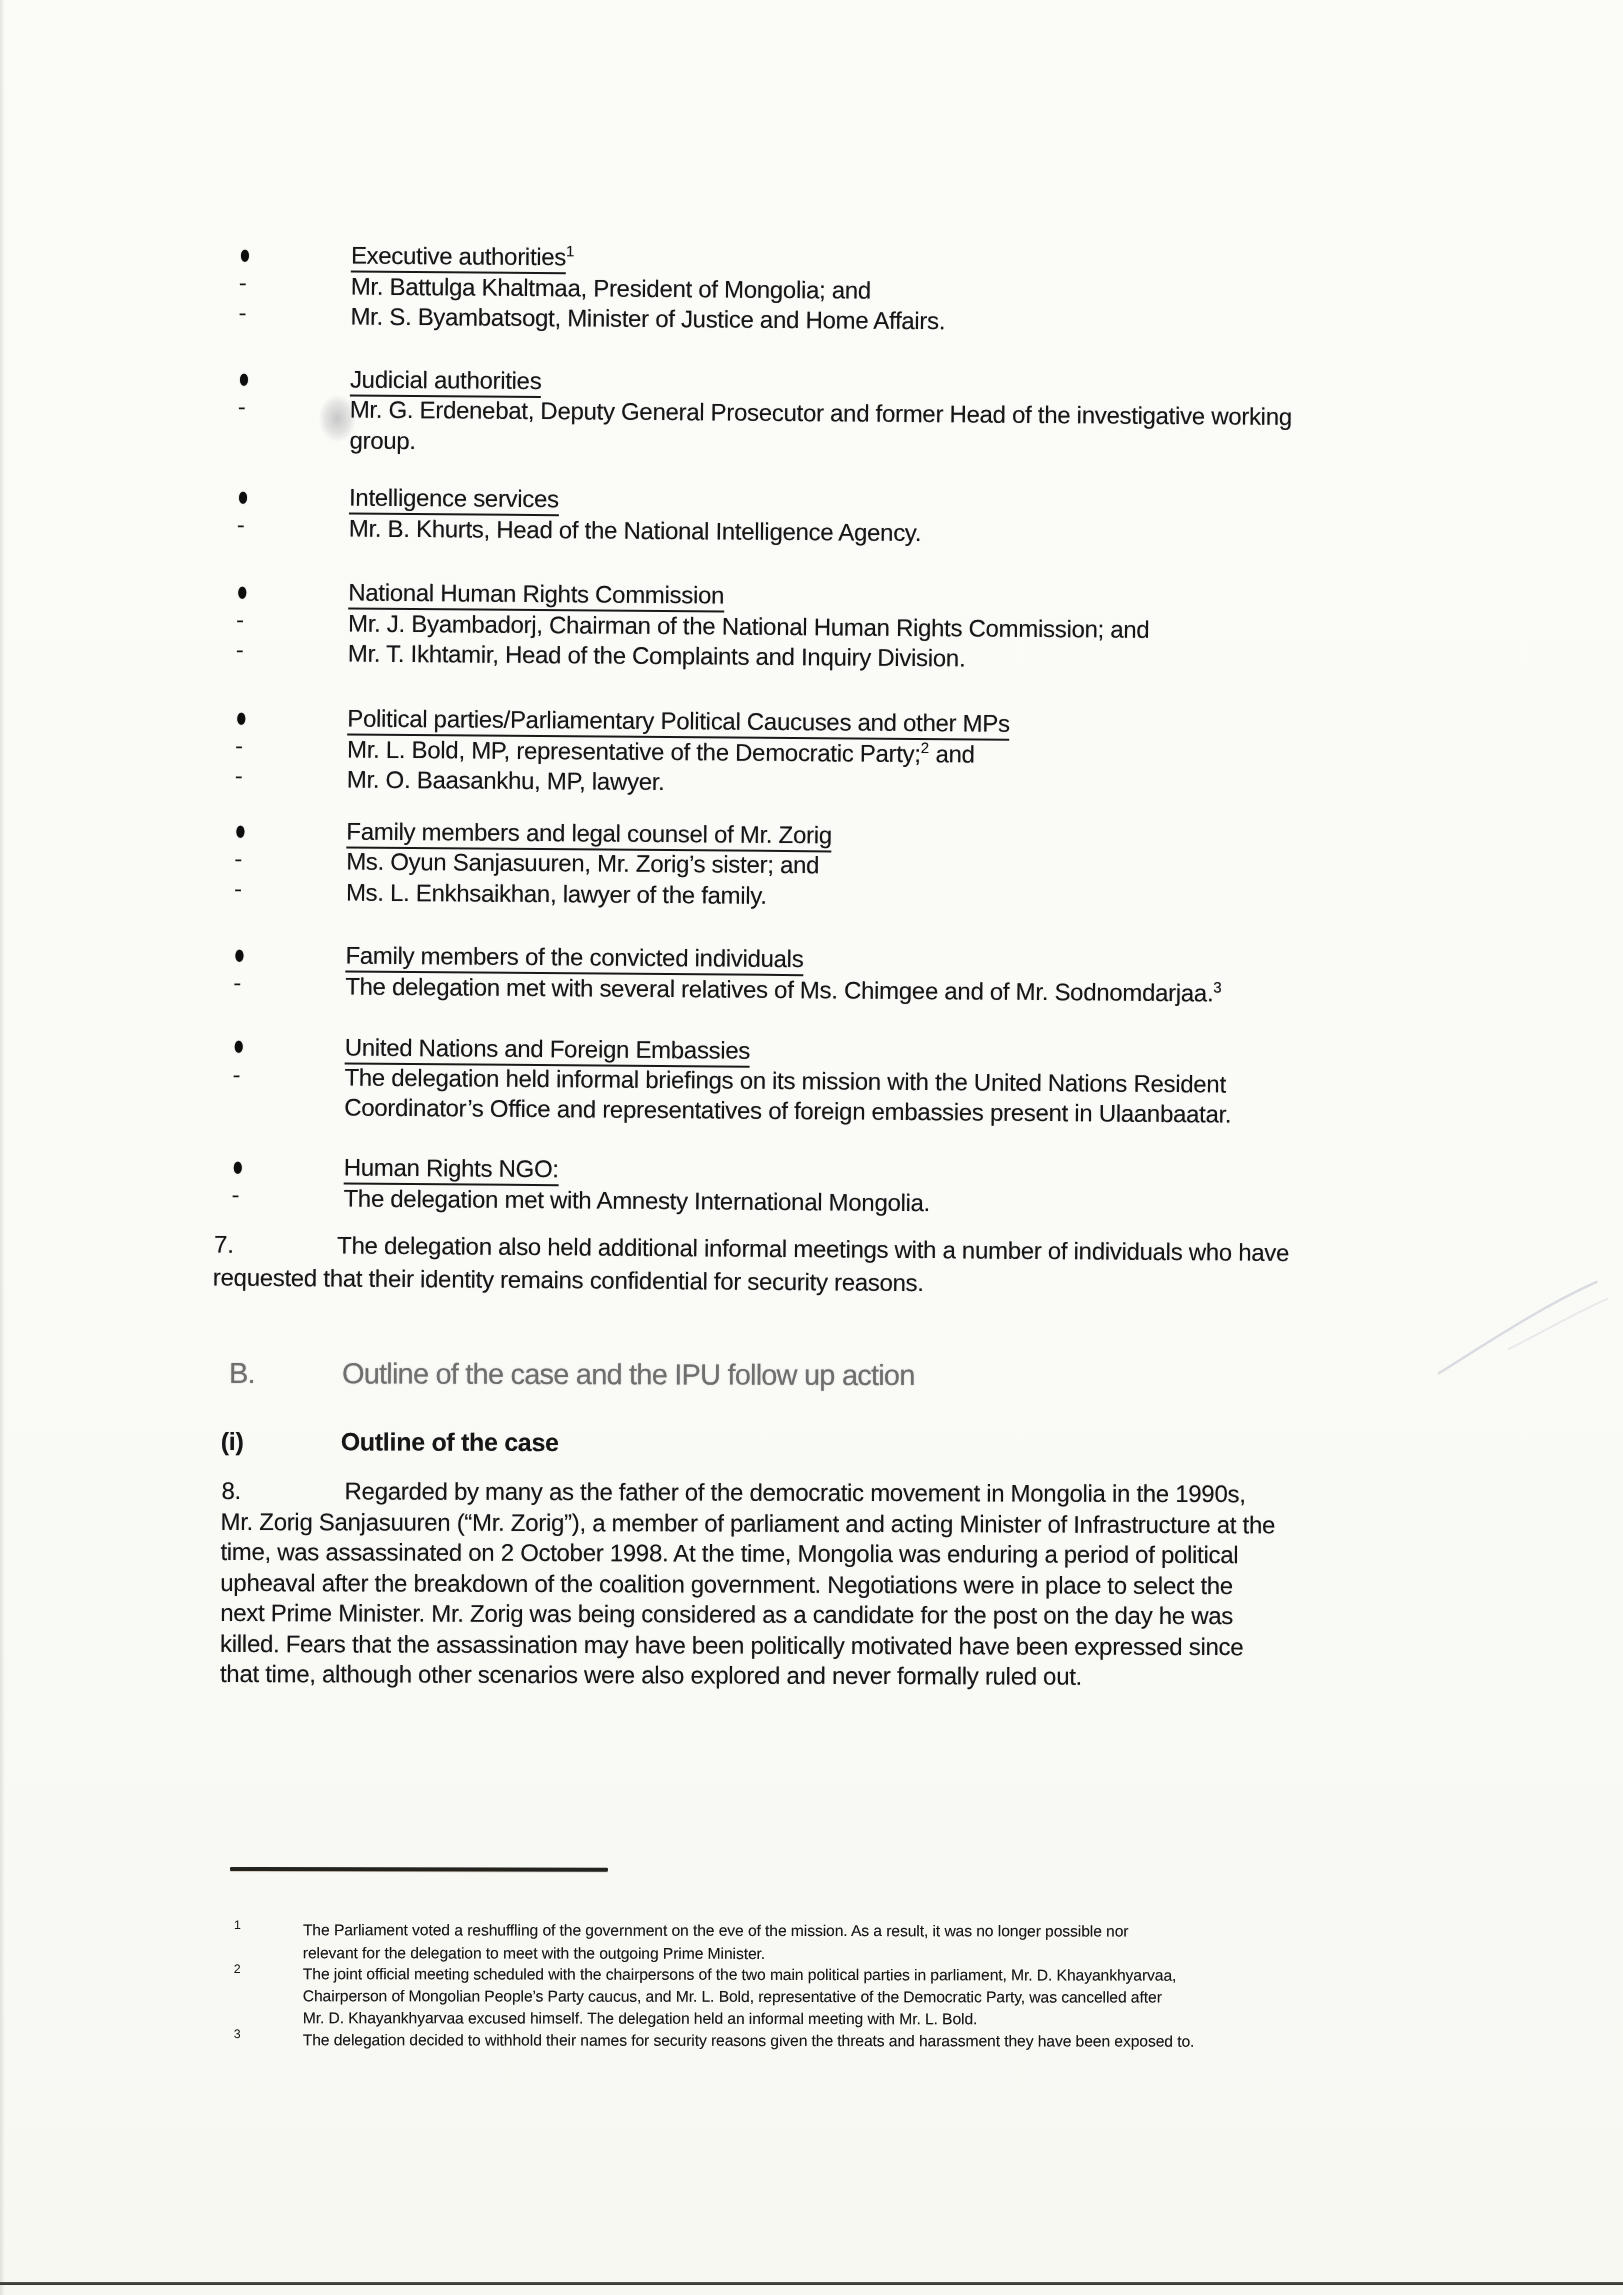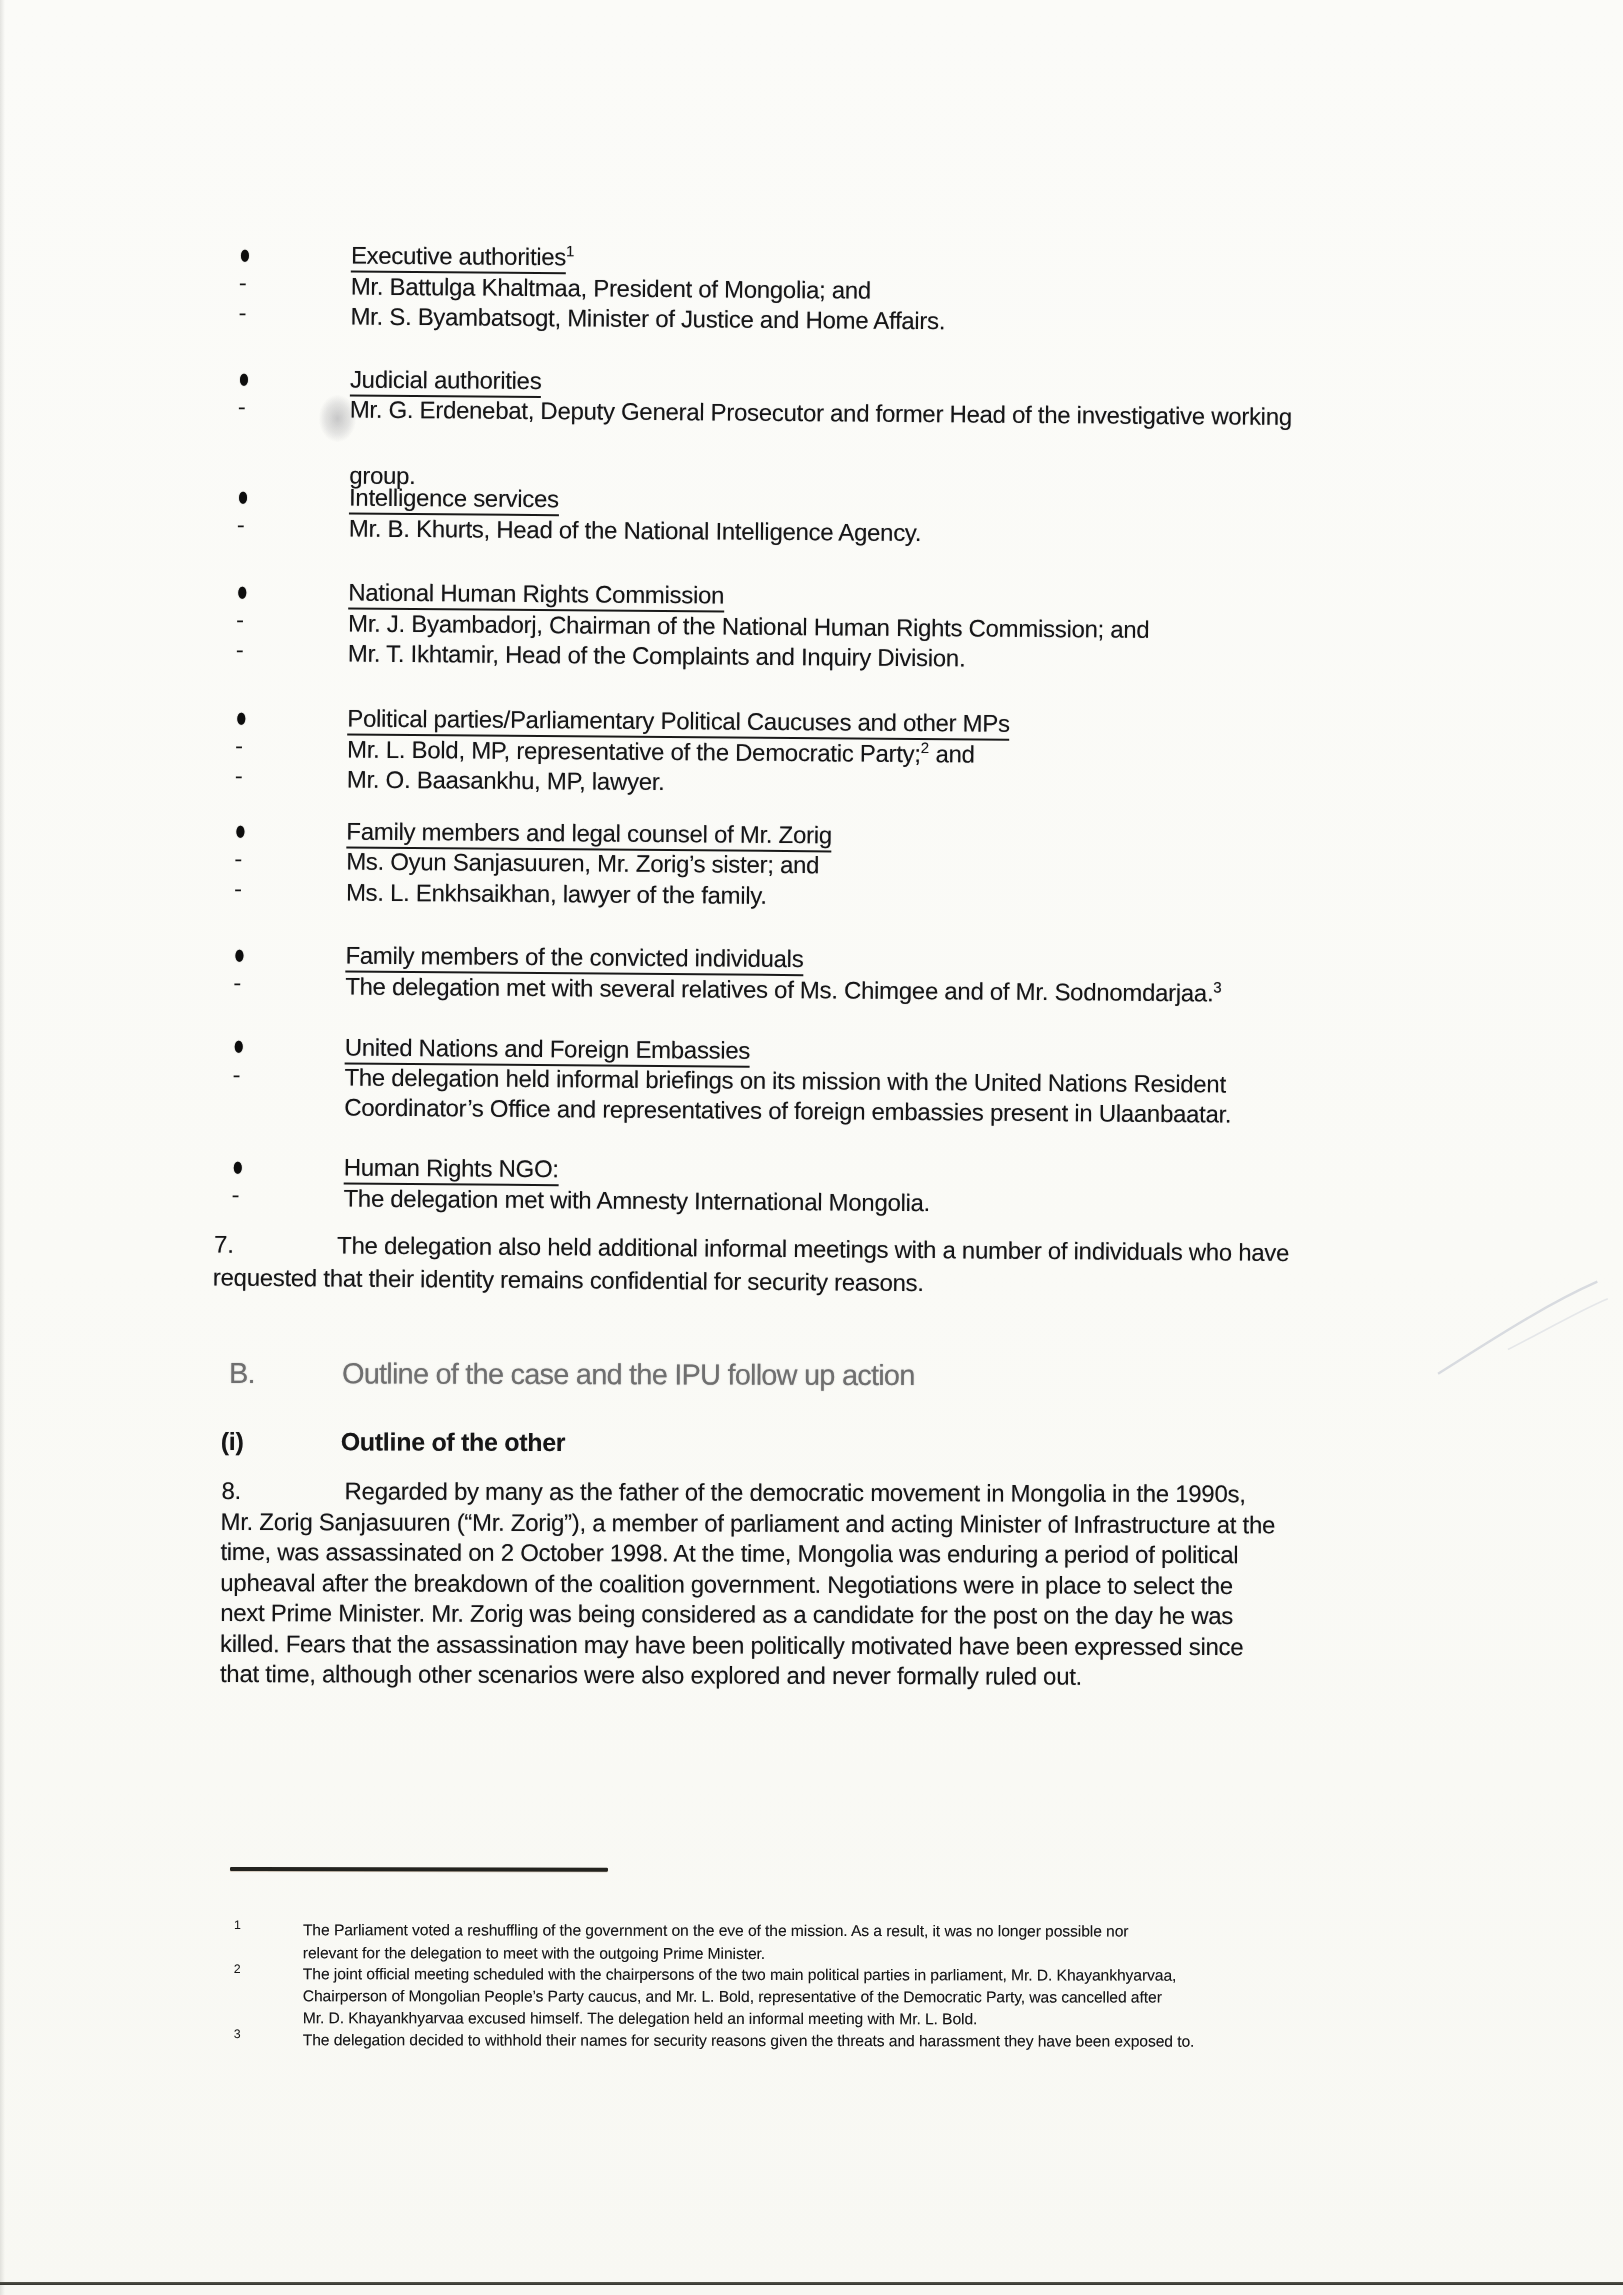--- a/index.html
+++ b/index.html
@@ -58,21 +58,21 @@
       <div class="bullet" style="left: 241px; top: 250px;"></div>
       <div class="bl" style="left: 351px; top: 242px;"><span class="hd">Executive authorities</span><span class="sup">1</span></div>
       <div class="dash" style="left: 239px; top: 270px;">-</div>
       <div class="bl" style="left: 351px; top: 273px;">Mr. Battulga Khaltmaa, President of Mongolia; and</div>
       <div class="dash" style="left: 239px; top: 300px;">-</div>
       <div class="bl" style="left: 351px; top: 303px;">Mr. S. Byambatsogt, Minister of Justice and Home Affairs.</div>
       <div class="bullet" style="left: 241px; top: 374px;"></div>
       <div class="bl" style="left: 351px; top: 366px;"><span class="hd">Judicial authorities</span></div>
       <div class="dash" style="left: 239px; top: 394px;">-</div>
       <div class="bl" style="left: 351px; top: 396px;">Mr. G. Erdenebat, Deputy General Prosecutor and former Head of the investigative working</div>
-      <div class="bl" style="left: 351px; top: 427px; margin-top: 35px;">group.</div>
+      <div class="bl" style="left: 351px; top: 427px;">group.</div>
       <div class="bullet" style="left: 241px; top: 492px;"></div>
       <div class="bl" style="left: 351px; top: 484px;"><span class="hd">Intelligence services</span></div>
       <div class="dash" style="left: 239px; top: 512px;">-</div>
       <div class="bl" style="left: 351px; top: 515px;">Mr. B. Khurts, Head of the National Intelligence Agency.</div>
       <div class="bullet" style="left: 241px; top: 587px;"></div>
       <div class="bl" style="left: 351px; top: 579px;"><span class="hd">National Human Rights Commission</span></div>
       <div class="dash" style="left: 239px; top: 607px;">-</div>
       <div class="bl" style="left: 351px; top: 610px;">Mr. J. Byambadorj, Chairman of the National Human Rights Commission; and</div>
       <div class="dash" style="left: 239px; top: 637px;">-</div>
       <div class="bl" style="left: 351px; top: 640px;">Mr. T. Ikhtamir, Head of the Complaints and Inquiry Division.</div>
@@ -103,21 +103,21 @@
       <div class="bl" style="left: 351px; top: 1185px;">The delegation met with Amnesty International Mongolia.</div>
       <div class="bl" style="top: 1232px; left: 222px;"><span class="num" style="width: 123px;">7.</span><span>The delegation also held additional informal meetings with a number of individuals who have</span></div>
       <div class="bl" style="top: 1265px; left: 221px;">requested that their identity remains confidential for security reasons.</div>
     </div>
 
   <div class="tilt tilt-b">
     <div class="b-row" style="left:229px;top:1357px">
       <span class="b-label">B.</span><span>Outline of the case and the IPU follow up action</span>
     </div>
     <div class="i-row" style="left:221px;top:1428px">
-      <span class="i-label">(i)</span><span>Outline of the other</span>
+      <span class="i-label">(i)</span><span>Outline of the case</span>
     </div>
     <div id="para8-root">
         <div class="bl" style="top: 1478px; left: 222px;"><span class="num" style="width: 123px;">8.</span><span>Regarded by many as the father of the democratic movement in Mongolia in the 1990s,</span></div>
         <div class="bl" style="top: 1509px; left: 221px;">Mr. Zorig Sanjasuuren (“Mr. Zorig”), a member of parliament and acting Minister of Infrastructure at the</div>
         <div class="bl" style="top: 1539px; left: 221px;">time, was assassinated on 2 October 1998. At the time, Mongolia was enduring a period of political</div>
         <div class="bl" style="top: 1570px; left: 221px;">upheaval after the breakdown of the coalition government. Negotiations were in place to select the</div>
         <div class="bl" style="top: 1600px; left: 221px;">next Prime Minister. Mr. Zorig was being considered as a candidate for the post on the day he was</div>
         <div class="bl" style="top: 1631px; left: 221px;">killed. Fears that the assassination may have been politically motivated have been expressed since</div>
         <div class="bl" style="top: 1661px; left: 221px;">that time, although other scenarios were also explored and never formally ruled out.</div>
       </div>

